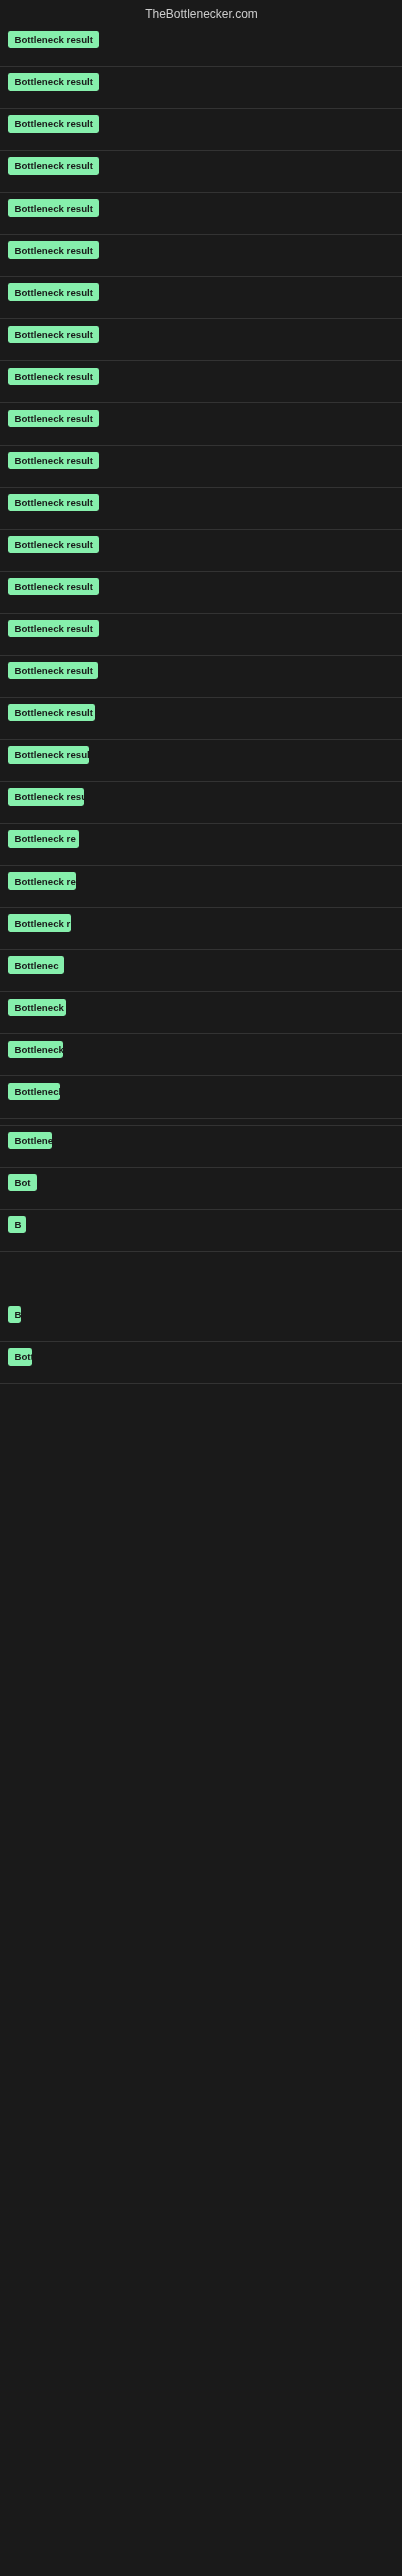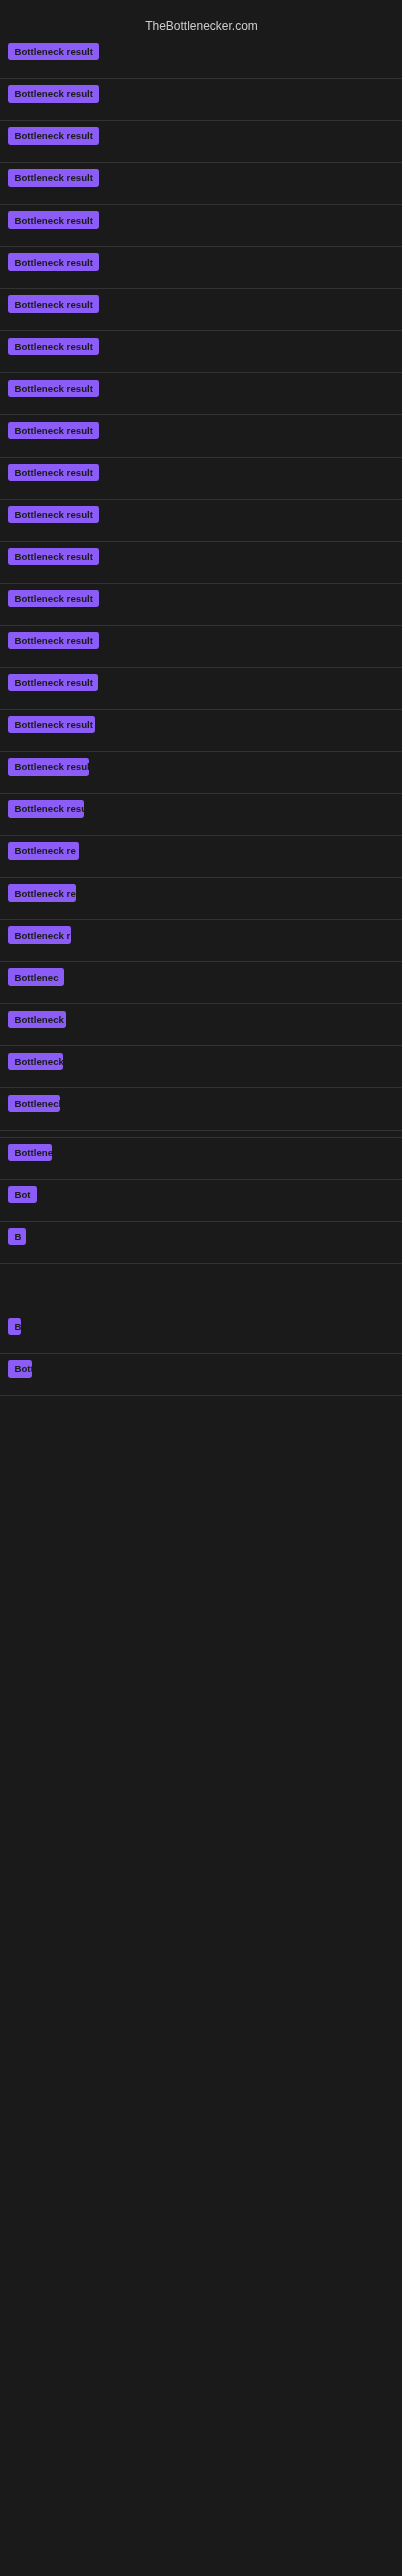--- a/index.html
+++ b/index.html
@@ -24,38 +24,38 @@
       font-weight: normal;
     }
 
     .bottleneck-item {
       margin: 0 0 14.5px 0;
       padding: 0 8px;
     }
 
     .bottleneck-badge {
       display: inline-block;
-      background-color: #8b5cf6;
+      background-color: #86efac;
       color: #1a1a1a;
       font-size: 9.7px;
       font-weight: bold;
       padding: 3.2px 6.4px;
       border-radius: 2.4px;
       white-space: nowrap;
       overflow: hidden;
     }
 
     .section-divider {
       height: 0.8px;
       background: #333;
       margin: 6.4px 0;
     }
 
     .page-container {
-      padding: 13px 0;
+      padding: 1px 0;
     }
   </style>
 </head>
 <body>
 
 <div class="page-container">
   <div class="header">
     <span>TheBottlenecker.com</span>
   </div>
   <div id="items-container">

